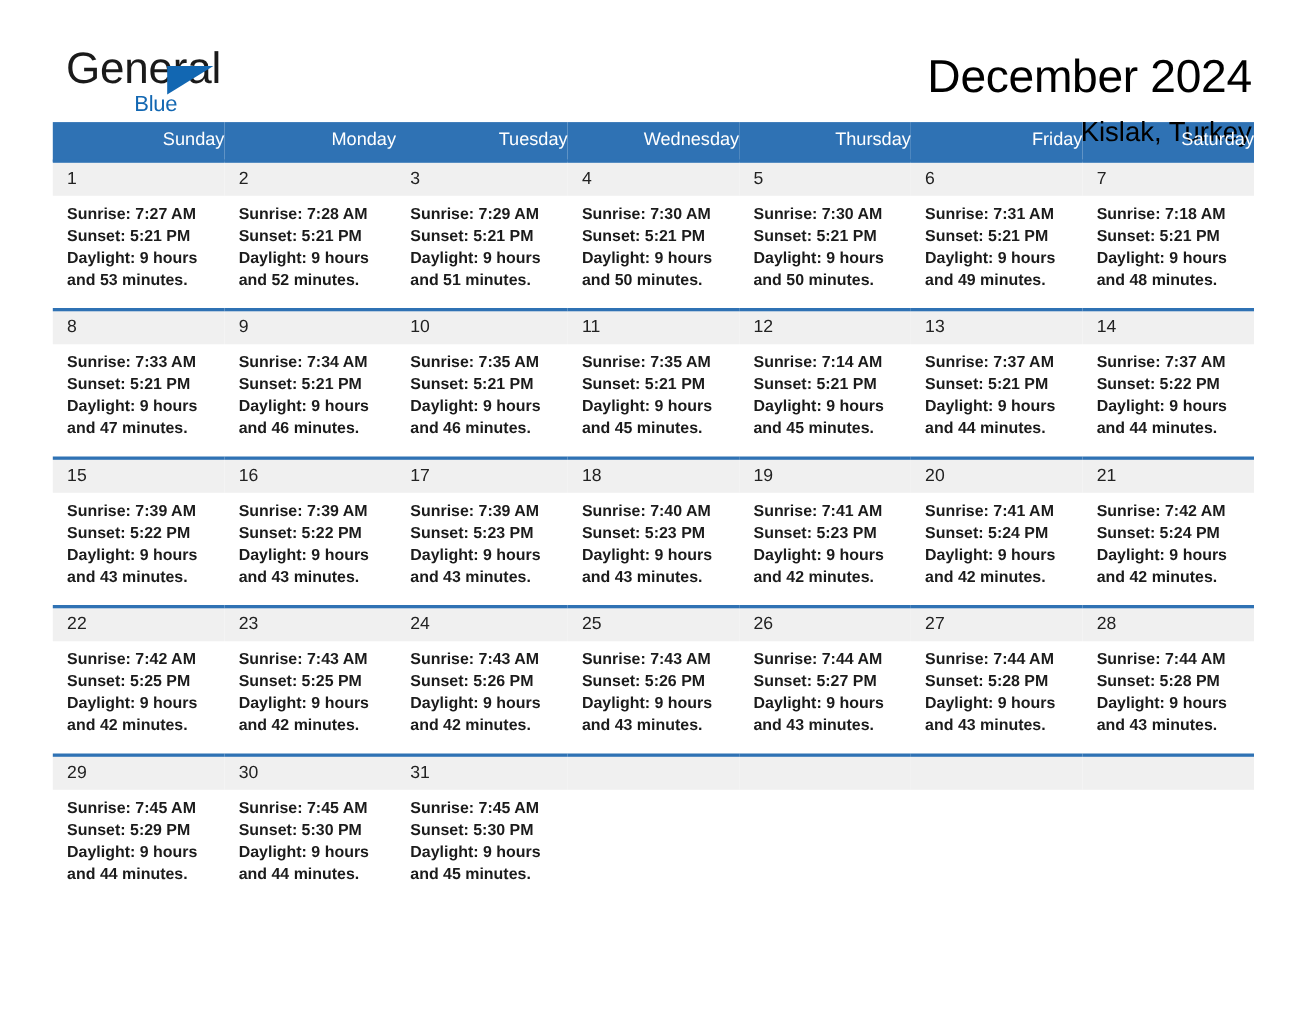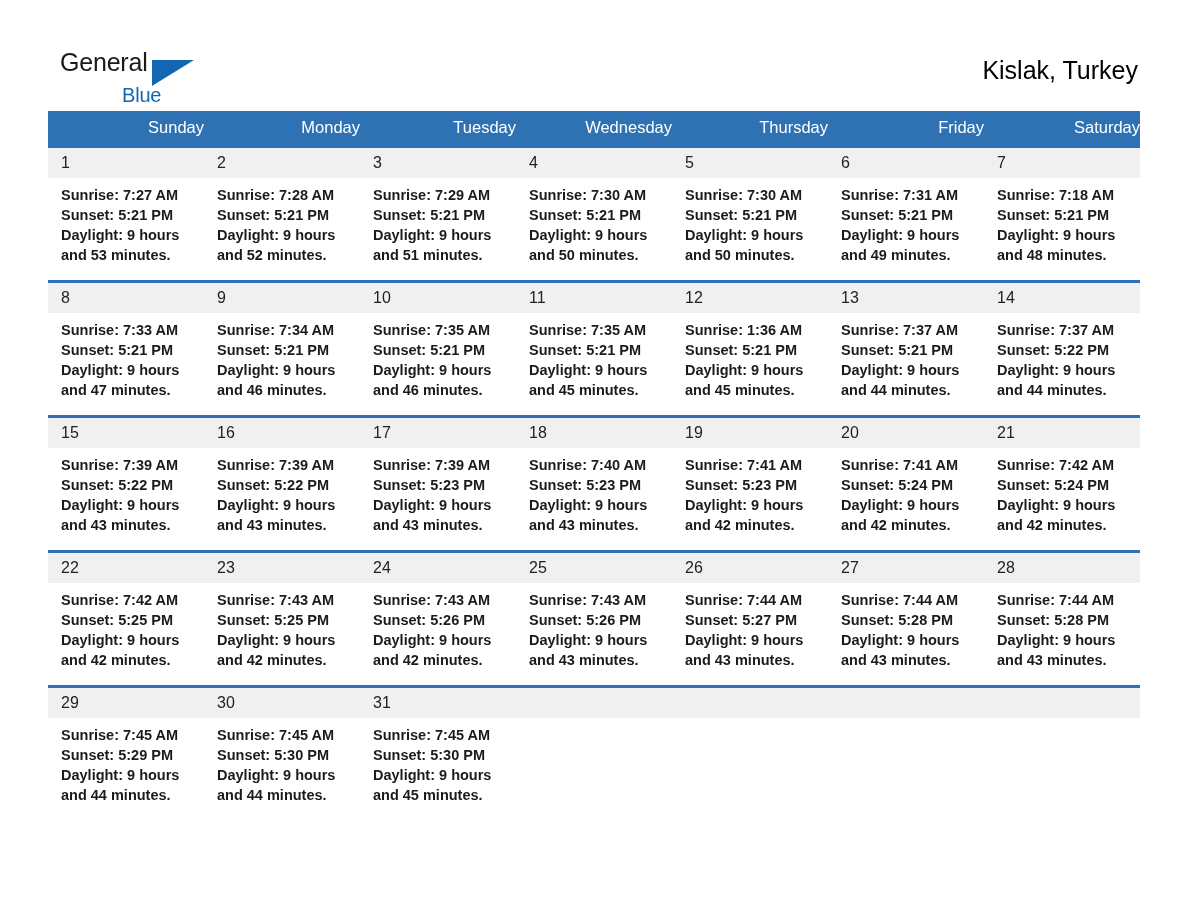--- a/index.html
+++ b/index.html
@@ -33,21 +33,21 @@
     box-sizing: border-box;
   }
   .brand {
     position: relative;
     width: 200px;
     height: 80px;
     padding-left: 12px;
     box-sizing: border-box;
   }
   .brand-general {
-    font-size: 25px;
+    font-size: 40px;
     line-height: 34px;
     color: #1a1a1a;
     letter-spacing: -0.2px;
     font-weight: 400;
   }
   .brand-blue {
     font-size: 20px;
     line-height: 32px;
     color: #1267b2;
     letter-spacing: -0.2px;
@@ -138,20 +138,21 @@
 
   <div class="header">
 
     <div class="brand">
       <div class="brand-general">General</div>
       <div class="brand-triangle"></div>
       <div class="brand-blue">Blue</div>
     </div>
 
     <div class="title-block">
+      <div class="month-title">December 2024</div>
       <div class="location-title">Kislak, Turkey</div>
     </div>
 
   </div>
 
   <table class="calendar">
     <colgroup>
       <col>
         <col>
         <col>
@@ -272,21 +273,21 @@
           <div class="details">
             <div>Sunrise: 7:35 AM</div>
             <div>Sunset: 5:21 PM</div>
             <div>Daylight: 9 hours</div>
             <div>and 45 minutes.</div>
           </div>
         </td>
         <td>
           <div class="daynum">12</div>
           <div class="details">
-            <div>Sunrise: 1:36 AM</div>
+            <div>Sunrise: 7:14 AM</div>
             <div>Sunset: 5:21 PM</div>
             <div>Daylight: 9 hours</div>
             <div>and 45 minutes.</div>
           </div>
         </td>
         <td>
           <div class="daynum">13</div>
           <div class="details">
             <div>Sunrise: 7:37 AM</div>
             <div>Sunset: 5:21 PM</div>

